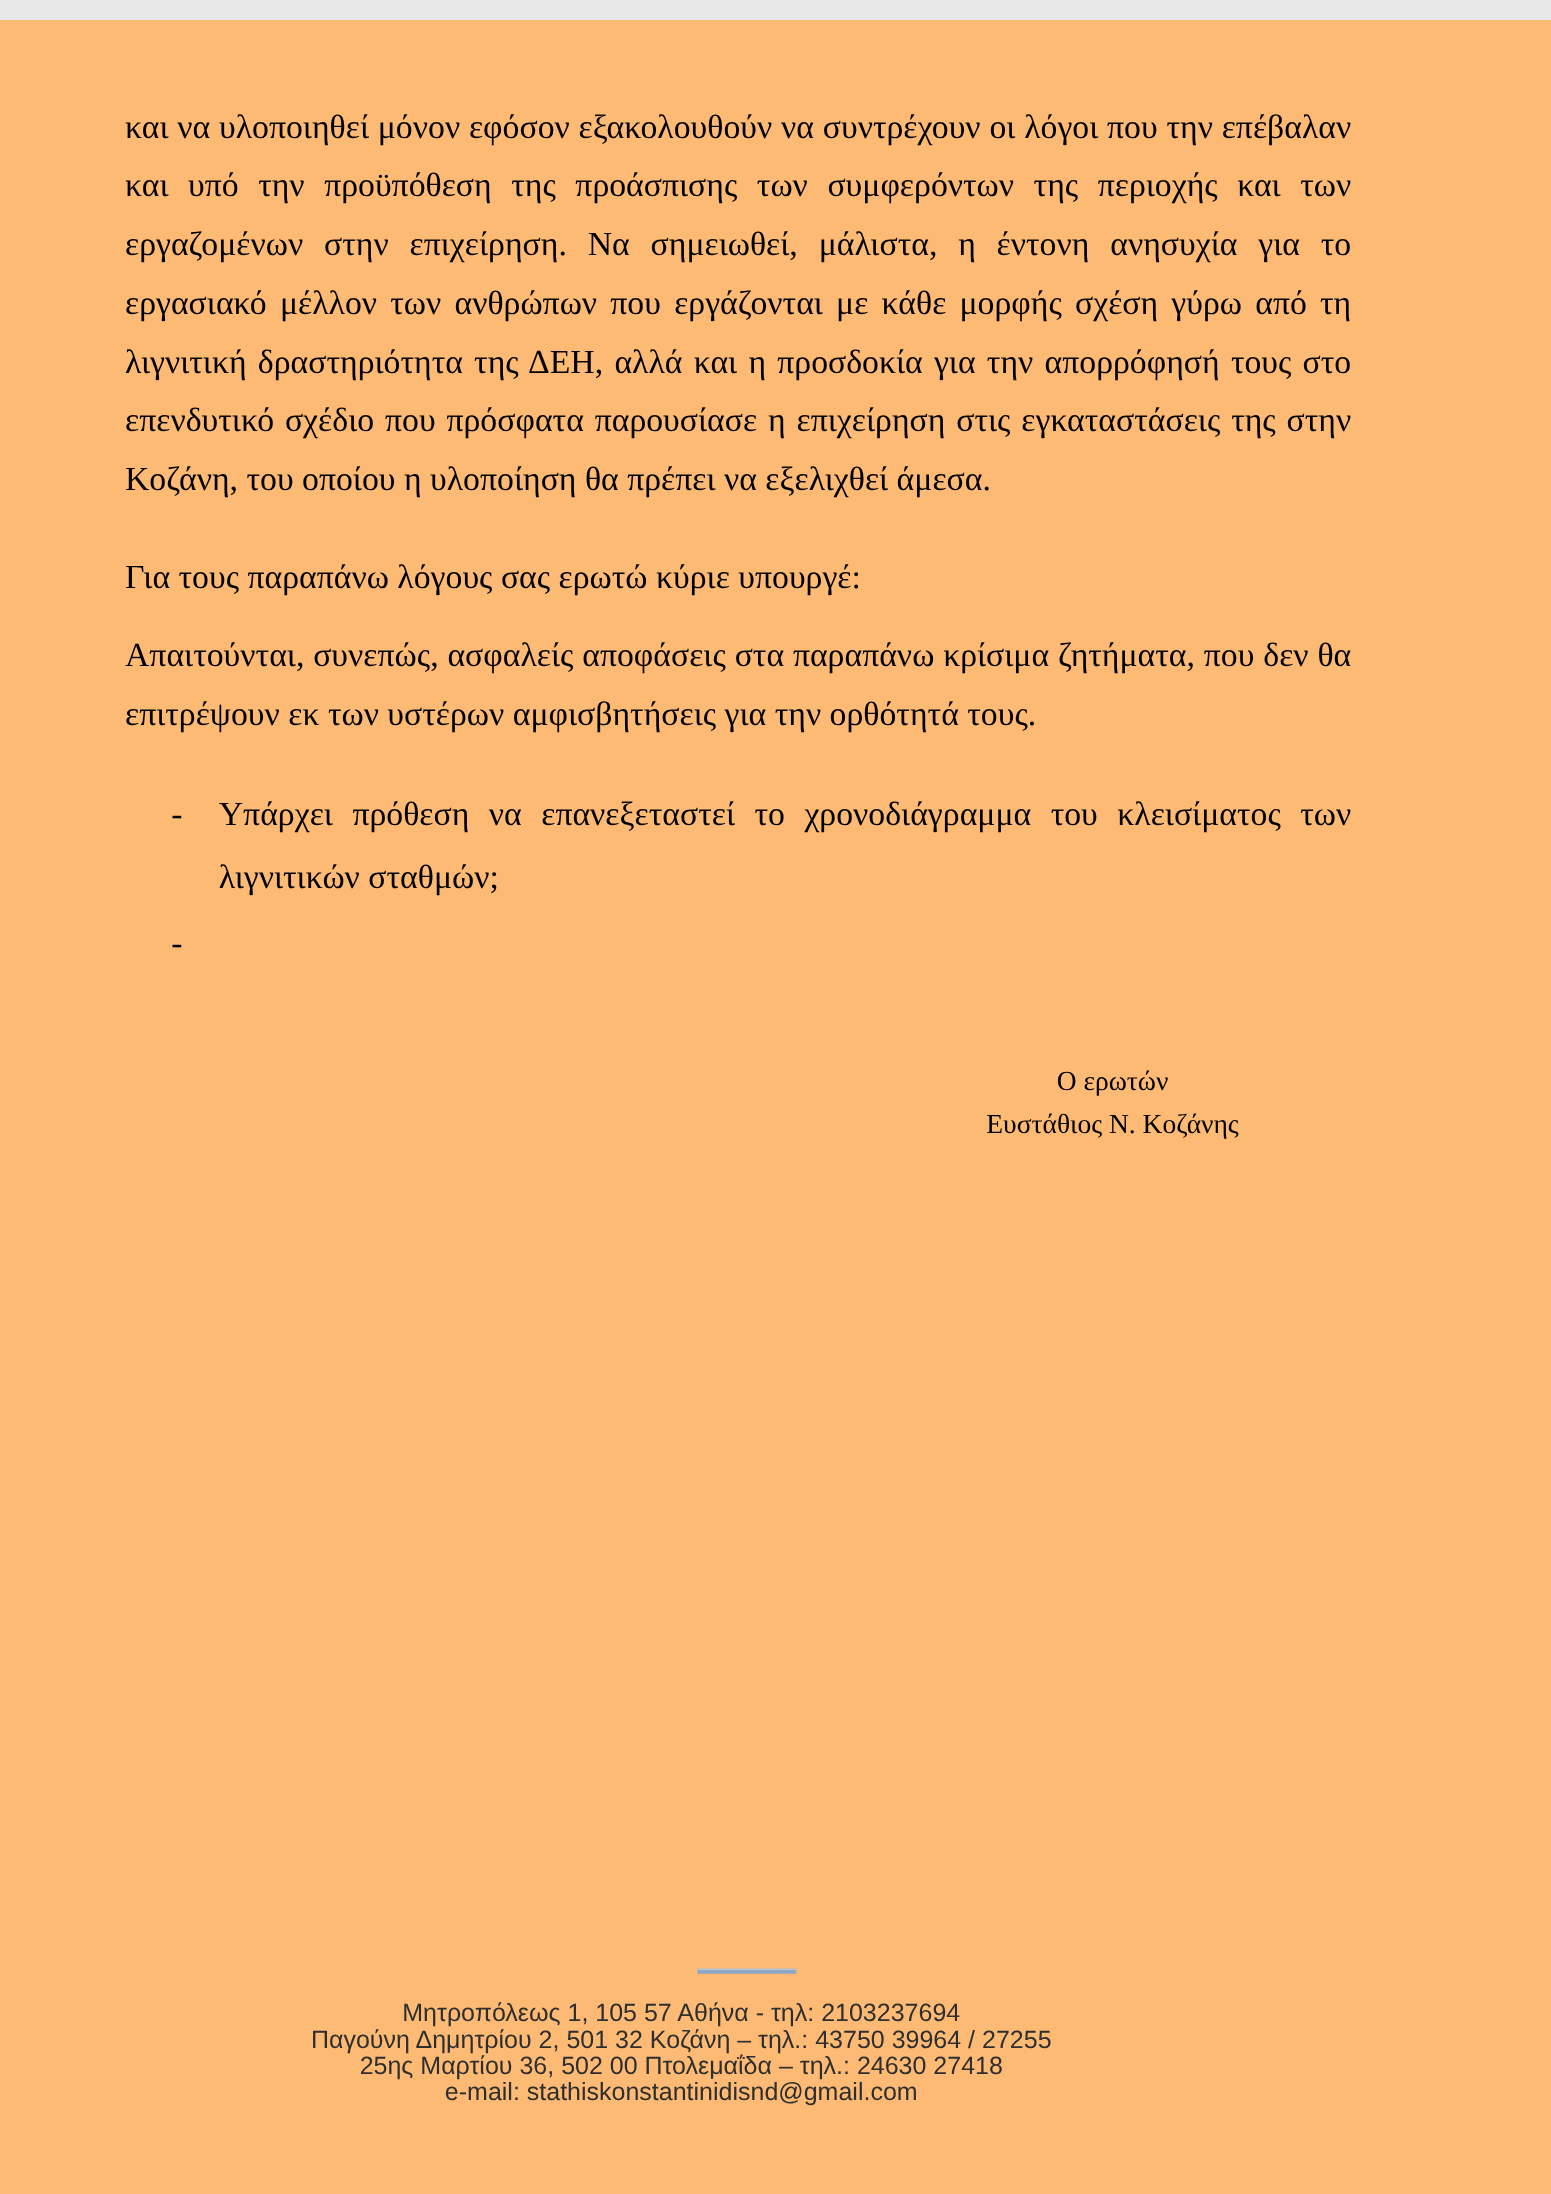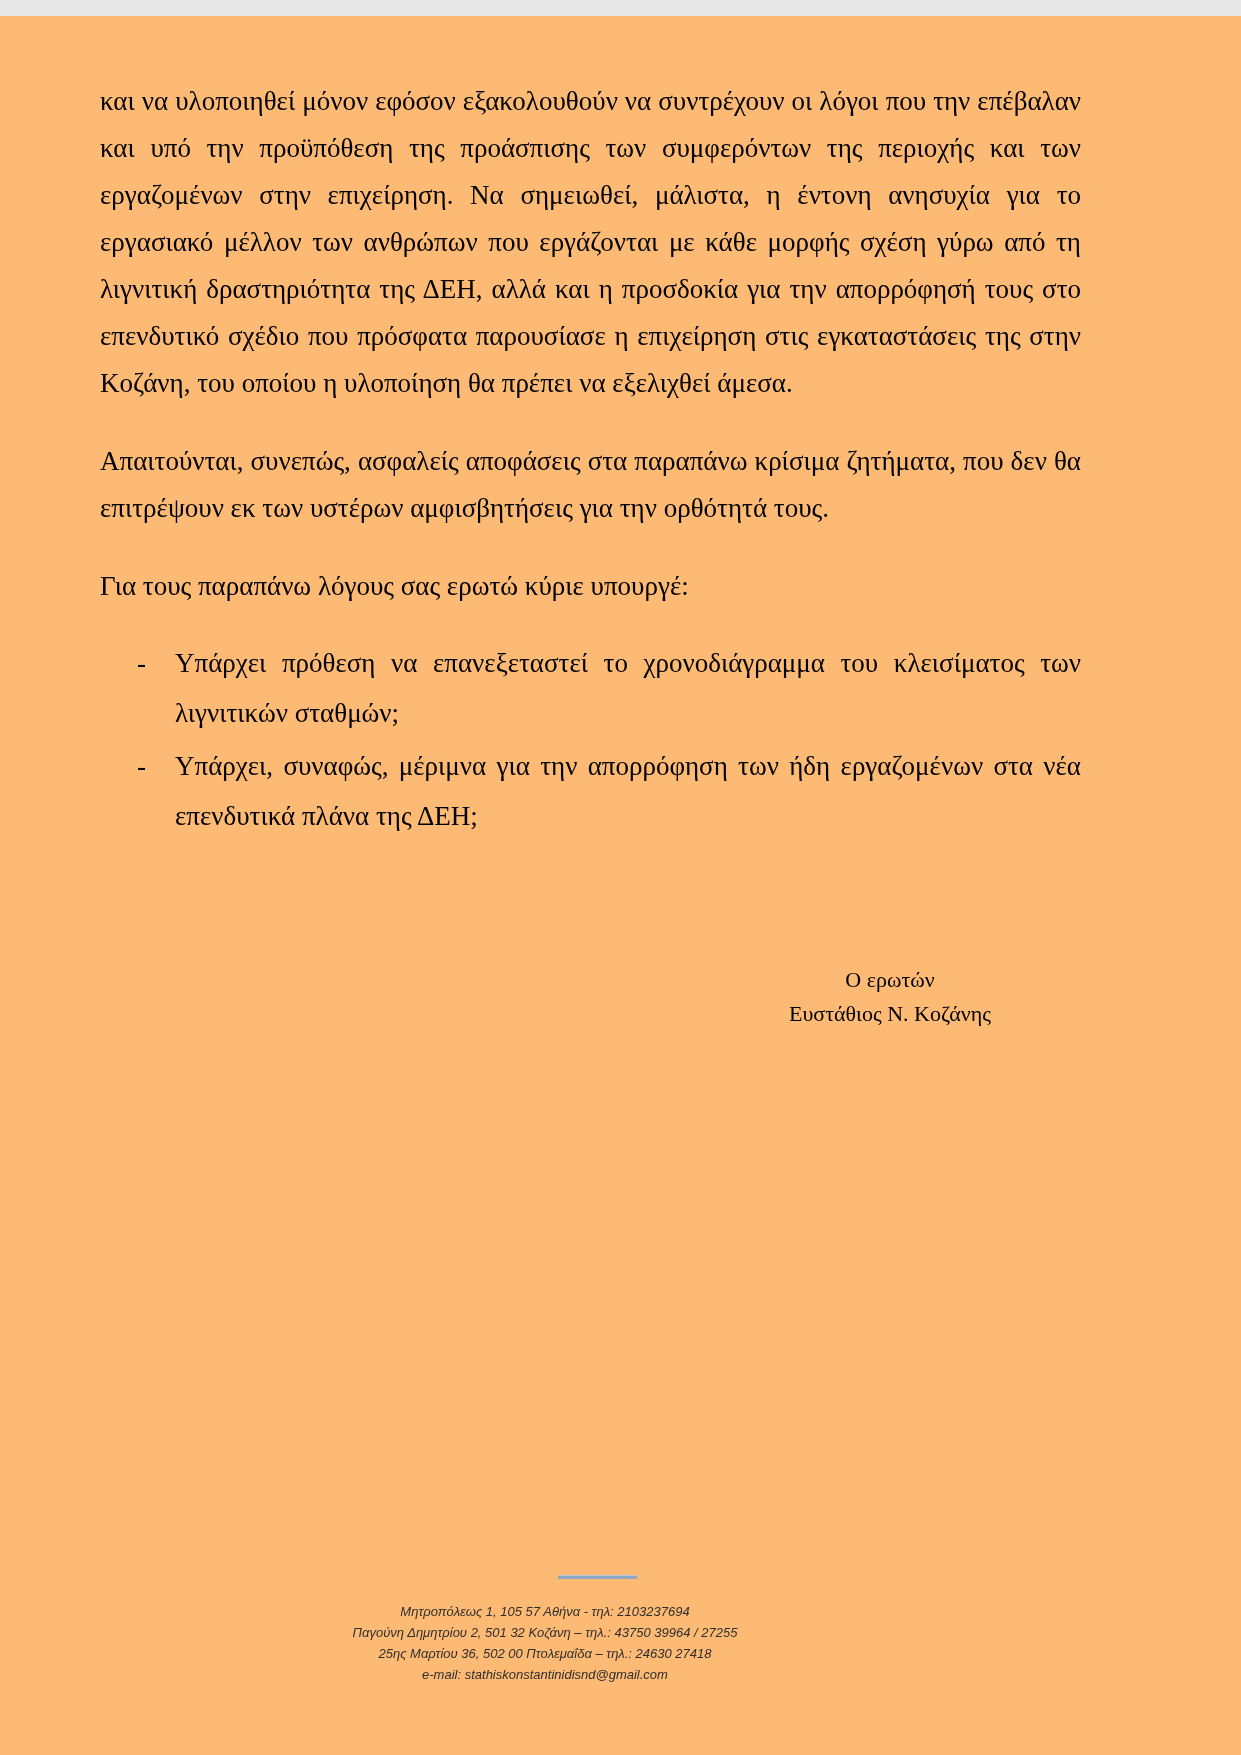--- a/index.html
+++ b/index.html
@@ -61,47 +61,45 @@
     background: #8fa7c6;
     border-top: 1px solid #b9c9df;
   }
   .page-footer {
     position: absolute;
     left: 145px;
     top: 1585px;
     width: 800px;
     text-align: center;
     font-family: "Liberation Sans", "DejaVu Sans", sans-serif;
-    font-size: 13px;
+    font-size: 20px;
     line-height: 21px;
     color: #2e2e2e;
-    font-style: italic;
   }
 </style>
 </head>
 <body>
 
 <div class="page">
 
   <div class="body-text">
 
     <p class="para">και να υλοποιηθεί μόνον εφόσον εξακολουθούν να συντρέχουν οι λόγοι που την επέβαλαν και υπό την προϋπόθεση της προάσπισης των συμφερόντων της περιοχής και των εργαζομένων στην επιχείρηση. Να σημειωθεί, μάλιστα, η έντονη ανησυχία για το εργασιακό μέλλον των ανθρώπων που εργάζονται με κάθε μορφής σχέση γύρω από τη λιγνιτική δραστηριότητα της ΔΕΗ, αλλά και η προσδοκία για την απορρόφησή τους στο επενδυτικό σχέδιο που πρόσφατα παρουσίασε η επιχείρηση στις εγκαταστάσεις της στην Κοζάνη, του οποίου η υλοποίηση θα πρέπει να εξελιχθεί άμεσα.</p>
 
+    <p class="para intro">Για τους παραπάνω λόγους σας ερωτώ κύριε υπουργέ:</p>
+
     <p class="para">Απαιτούνται, συνεπώς, ασφαλείς αποφάσεις στα παραπάνω κρίσιμα ζητήματα, που δεν θα επιτρέψουν εκ των υστέρων αμφισβητήσεις για την ορθότητά τους.</p>
-
-    <p class="para intro">Για τους παραπάνω λόγους σας ερωτώ κύριε υπουργέ:</p>
 
     <ul class="question-list">
       <li class="question-item">
         <span class="bullet-dash">-</span>
         <span>Υπάρχει πρόθεση να επανεξεταστεί το χρονοδιάγραμμα του κλεισίματος των λιγνιτικών σταθμών;</span>
       </li>
       <li class="question-item">
         <span class="bullet-dash">-</span>
-        <span>Υπάρχει, συναφώς, μέριμνα για την απορρόφηση των ήδη εργαζομένων στα νέα επενδυτικά πλάνα της ΔΕΗ;</span>
       </li>
     </ul>
 
     <div class="signature">
       <div>Ο ερωτών</div>
       <div>Ευστάθιος Ν. Κοζάνης</div>
     </div>
 
   </div>
 

